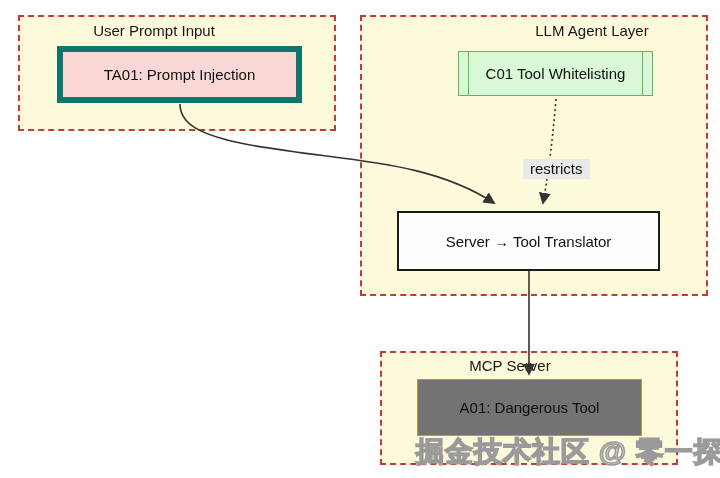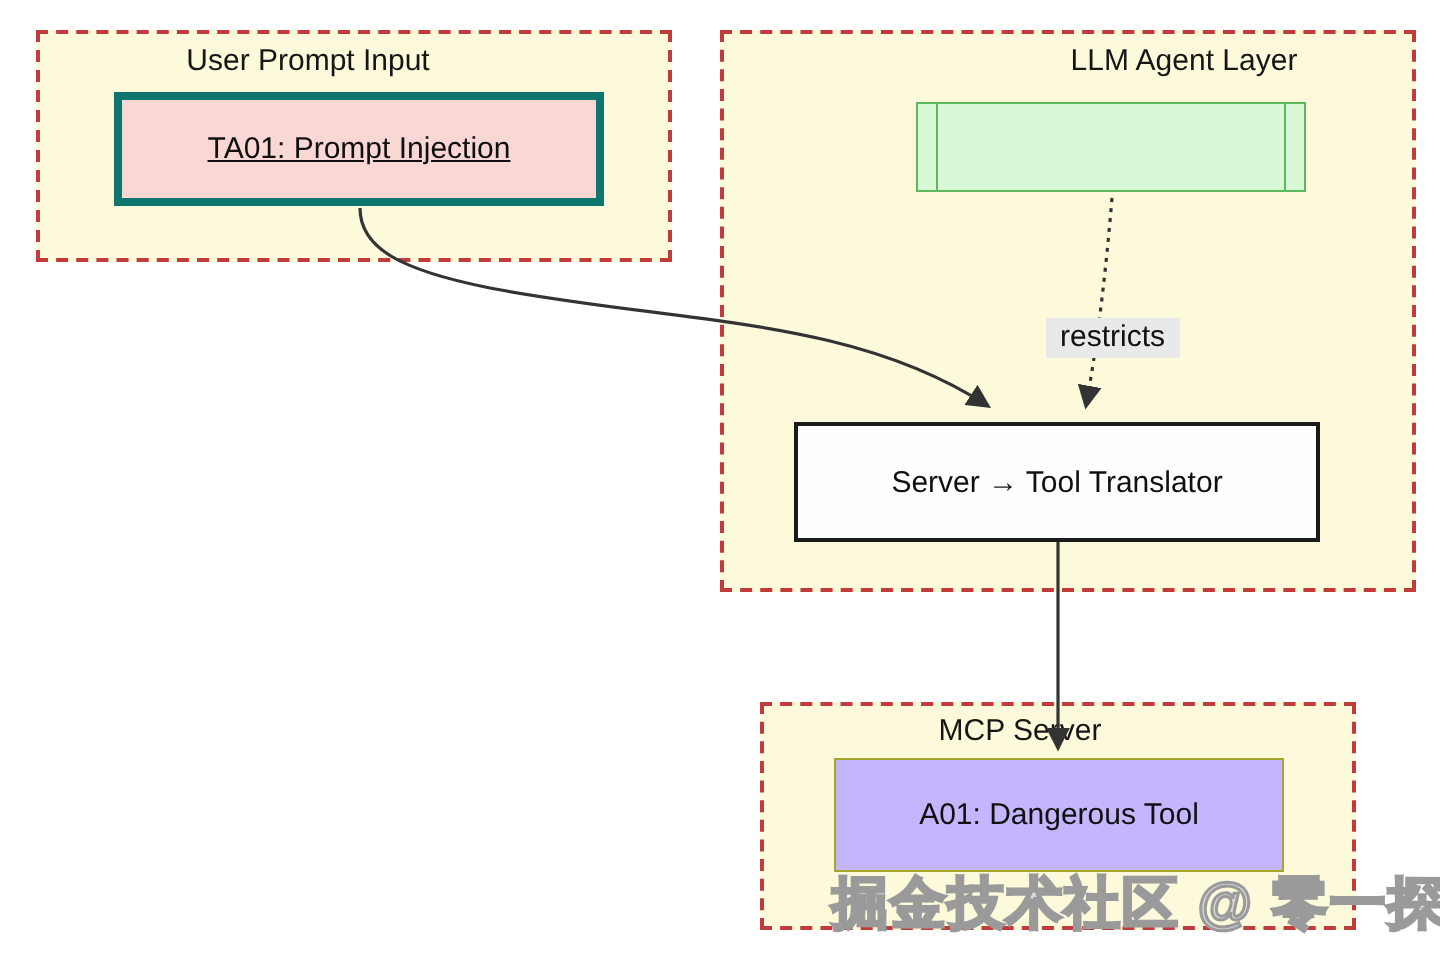--- a/index.html
+++ b/index.html
@@ -16,24 +16,24 @@
   }
   .group-title{
     text-align:center;font-size:15px;color:#161616;
     position:absolute;box-sizing:border-box;
   }
   
   .node{
     display:flex;align-items:center;justify-content:center;
     font-size:15px;color:#101010;text-align:center;
   }
-  .node-threat{background:#f8d7d5;border:4px solid #0f766e;text-decoration:underline;}
+  .node-threat{background:#f8d7d5;border:6px solid #0f766e;}
   .node-control{background:#d9f8d6;border:1.5px solid #5db85d;}
   .node-process{background:#fefefe;border:2px solid #1b1b1b;}
-  .node-asset{background:#c4b5fd;border:1.5px solid #a6a62e;}
+  .node-asset{background:#737373;border:1.5px solid #a6a62e;}
   
   .sub-bar{
     position:absolute;top:0;bottom:0;width:0;
     border-left:1.5px solid #5db85d;
   }
   .sub-bar.left{left:9px;}
   .sub-bar.right{right:9px;}
   
   .edge-label{
     position:absolute;background:#e9e9e9;color:#111;
@@ -72,20 +72,21 @@
   <path d="M529,271 L529,374" fill="none" stroke="#333333" stroke-width="1.6" marker-end="url(#arrow)"></path>
 </svg>
 
 <div class="abs node node-threat" style="left:57px;top:46px;width:245px;height:57px;">
   <span>TA01: Prompt Injection</span>
 </div>
 
 <div class="abs node node-control" style="left:458px;top:51px;width:195px;height:45px;">
   <span class="sub-bar left"></span>
   <span class="sub-bar right"></span>
+  <span>C01 Tool Whitelisting</span>
 </div>
 
 <div class="abs node node-process" style="left:397px;top:211px;width:263px;height:60px;z-index:6;">
   <span>Server → Tool Translator</span>
 </div>
 
 <div class="abs node node-asset" style="left:417px;top:379px;width:225px;height:57px;z-index:3;">
   <span>A01: Dangerous Tool</span>
 </div>
 

